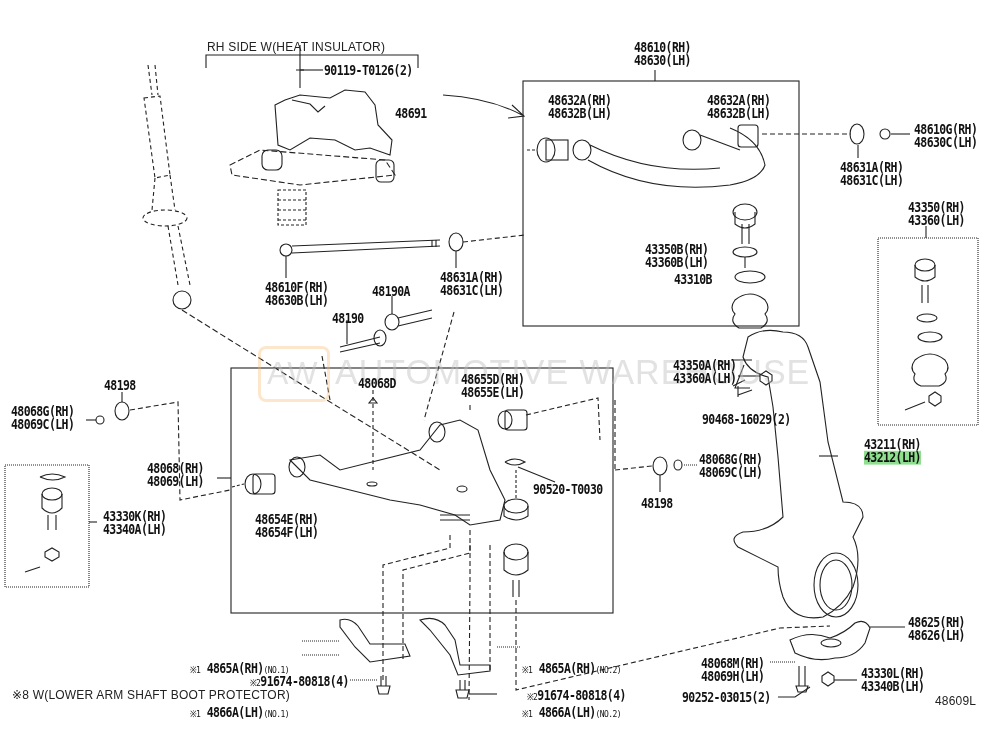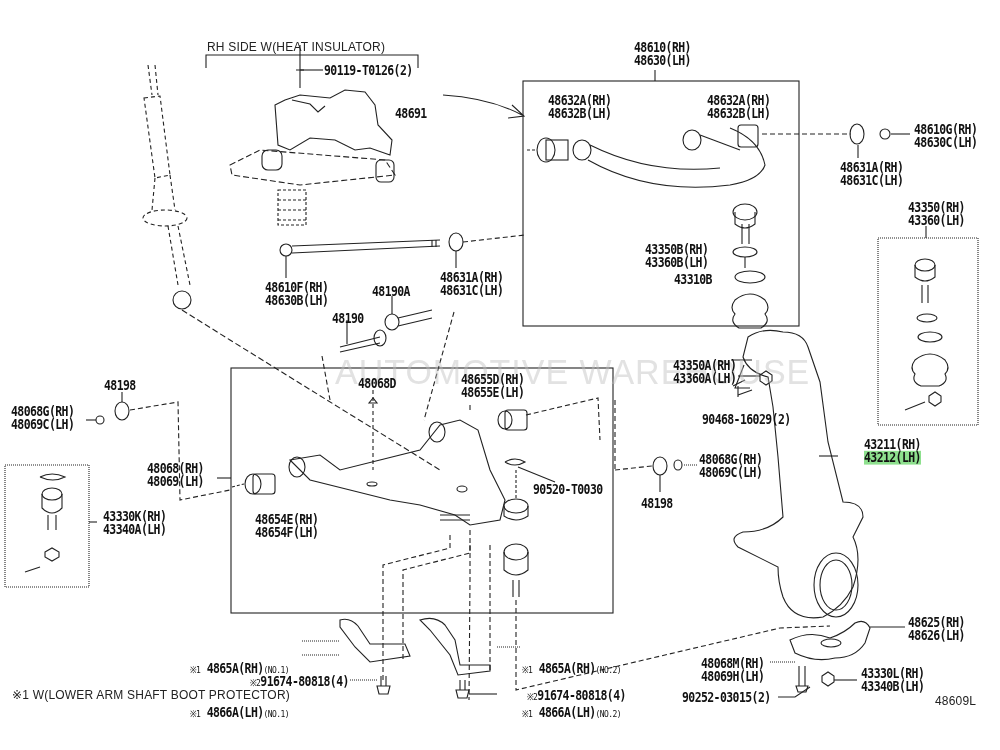--- a/index.html
+++ b/index.html
@@ -215,24 +215,27 @@
     <ellipse cx="930" cy="337" rx="12" ry="5"></ellipse>
     <path d="M915 360 q15 -12 30 0 q6 8 0 14 q4 8 -6 12 h-18 q-10 -4 -6 -12 q-6 -6 0 -14z"></path>
     <path d="M929 396 l6 -4 l6 4 v6 l-6 4 l-6 -4z"></path>
     <path d="M905 410 l20 -8"></path>
   </g>
   <path d="M760 375 l6 -4 l6 4 v6 l-6 4 l-6 -4z"></path>
   <path d="M738 376 H760"></path>
   <path d="M733 386 l12 -6 M738 386 V397"></path>
 </svg>
 
+<div class="wm-logo">
+      <span>AW</span>
+    </div>
 <div class="wm" style="left:335px;top:352px;">AUTOMOTIVE WAREHOUSE</div>
 
 <div class="note" style="left:207px;top:40px;">RH SIDE W(HEAT INSULATOR)</div>
-<div class="note" style="left:12px;top:688px;">※1 W(LOWER ARM SHAFT BOOT PROTECTOR)</div>
+<div class="note" style="left:12px;top:688px;">※8 W(LOWER ARM SHAFT BOOT PROTECTOR)</div>
 <div class="note" style="left:935px;top:694px;font-size:12px;">48609L</div>
 
 <div class="lbl" style="left:324px;top:63px;"><span>90119-T0126(2)</span></div>
 <div class="lbl" style="left:395px;top:106px;"><span>48691</span></div>
 <div class="lbl" style="left:634px;top:40px;"><span>48610(RH)</span><span>48630(LH)</span></div>
 <div class="lbl" style="left:548px;top:93px;"><span>48632A(RH)</span><span>48632B(LH)</span></div>
 <div class="lbl" style="left:707px;top:93px;"><span>48632A(RH)</span><span>48632B(LH)</span></div>
 <div class="lbl" style="left:914px;top:122px;"><span>48610G(RH)</span><span>48630C(LH)</span></div>
 <div class="lbl" style="left:840px;top:160px;"><span>48631A(RH)</span><span>48631C(LH)</span></div>
 <div class="lbl" style="left:645px;top:242px;"><span>43350B(RH)</span><span>43360B(LH)</span></div>

